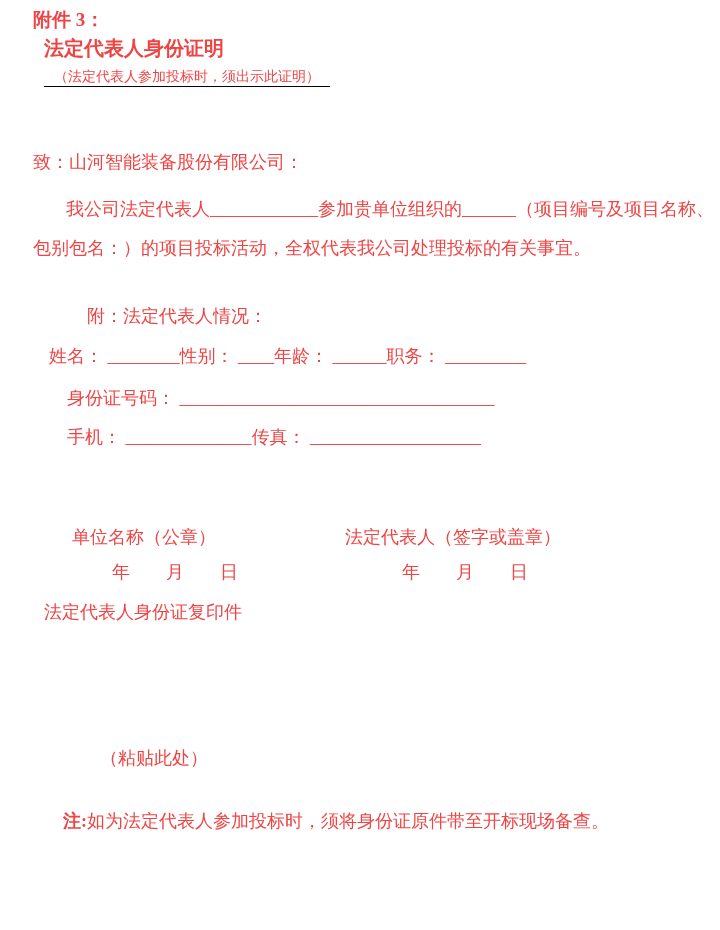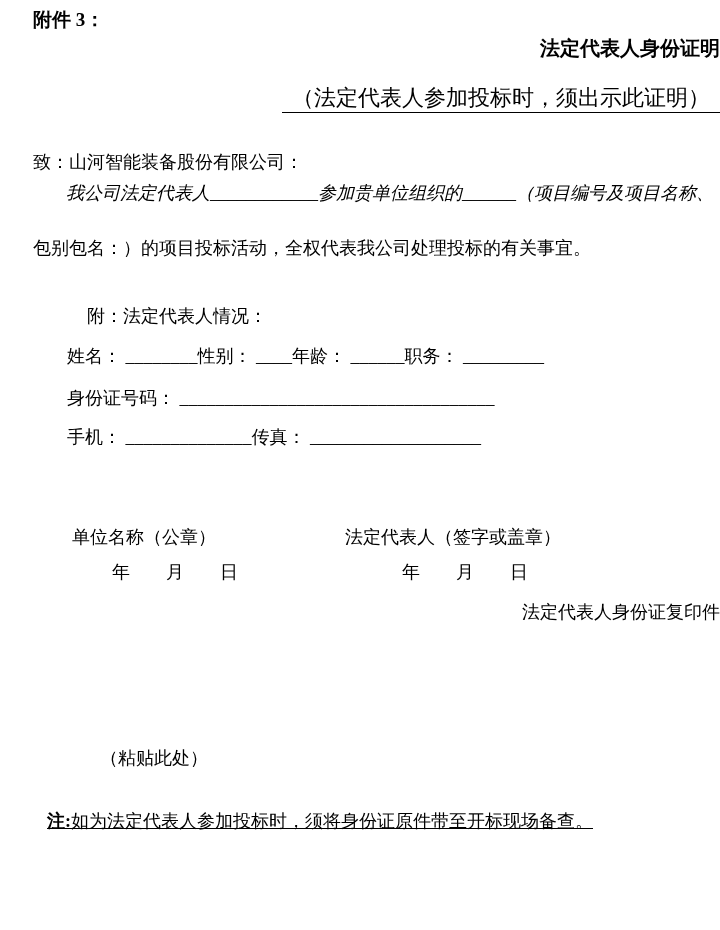--- a/index.html
+++ b/index.html
@@ -5,57 +5,57 @@
   html, body {
     margin: 0;
     padding: 0;
     background: #ffffff;
   }
   .page {
     position: relative;
     width: 720px;
     height: 930px;
     background: #ffffff;
-    color: #000000;
+    color: #ef4444;
     font-family: "Liberation Serif", "DejaVu Serif", serif;
     font-size: 18px;
     line-height: 1.25;
     overflow: hidden;
   }
   .line {
     position: absolute;
     white-space: nowrap;
   }
   .bold { font-weight: bold; }
   .centered {
     left: 44px;
     width: 676px;
-    text-align: right;
+    text-align: left;
   }
   .attachment { top: 8px; left: 33px; font-size: 19px; }
   .title { top: 36px; font-size: 20px; }
-  .subtitle { top: 84px; font-size: 22px; }
+  .subtitle { top: 68px; font-size: 14px; }
   .subtitle .u-span {
     border-bottom: 1px solid #000;
     padding: 0 10px 2px 10px;
   }
   .salutation { top: 151px; left: 33px; }
-  .body-l1 { top: 182px; left: 66px; font-style: italic; }
+  .body-l1 { top: 198px; left: 66px; }
   .body-l2 { top: 237px; left: 33px; }
   .rep-heading { top: 305px; left: 51px; margin-left: 36px; }
-  .name-line { top: 345px; left: 67px; }
+  .name-line { top: 345px; left: 49px; }
   .id-line { top: 387px; left: 67px; }
   .phone-line { top: 426px; left: 67px; }
   .company-label { top: 526px; left: 72px; }
   .rep-label { top: 526px; left: 345px; }
   .date-left { top: 561px; left: 112px; }
   .date-right { top: 561px; left: 402px; }
   .copy-title { top: 601px; }
   .paste-hint { top: 747px; left: 100px; width: 620px; text-align: left; }
-  .note { top: 810px; left: 47px; text-decoration: underline; }
+  .note { top: 810px; left: 63px; }
 </style>
 </head>
 <body>
 
 <div class="page">
 
   <div class="line attachment bold">附件 3：</div>
 
   <div class="line title centered bold">法定代表人身份证明</div>
 

